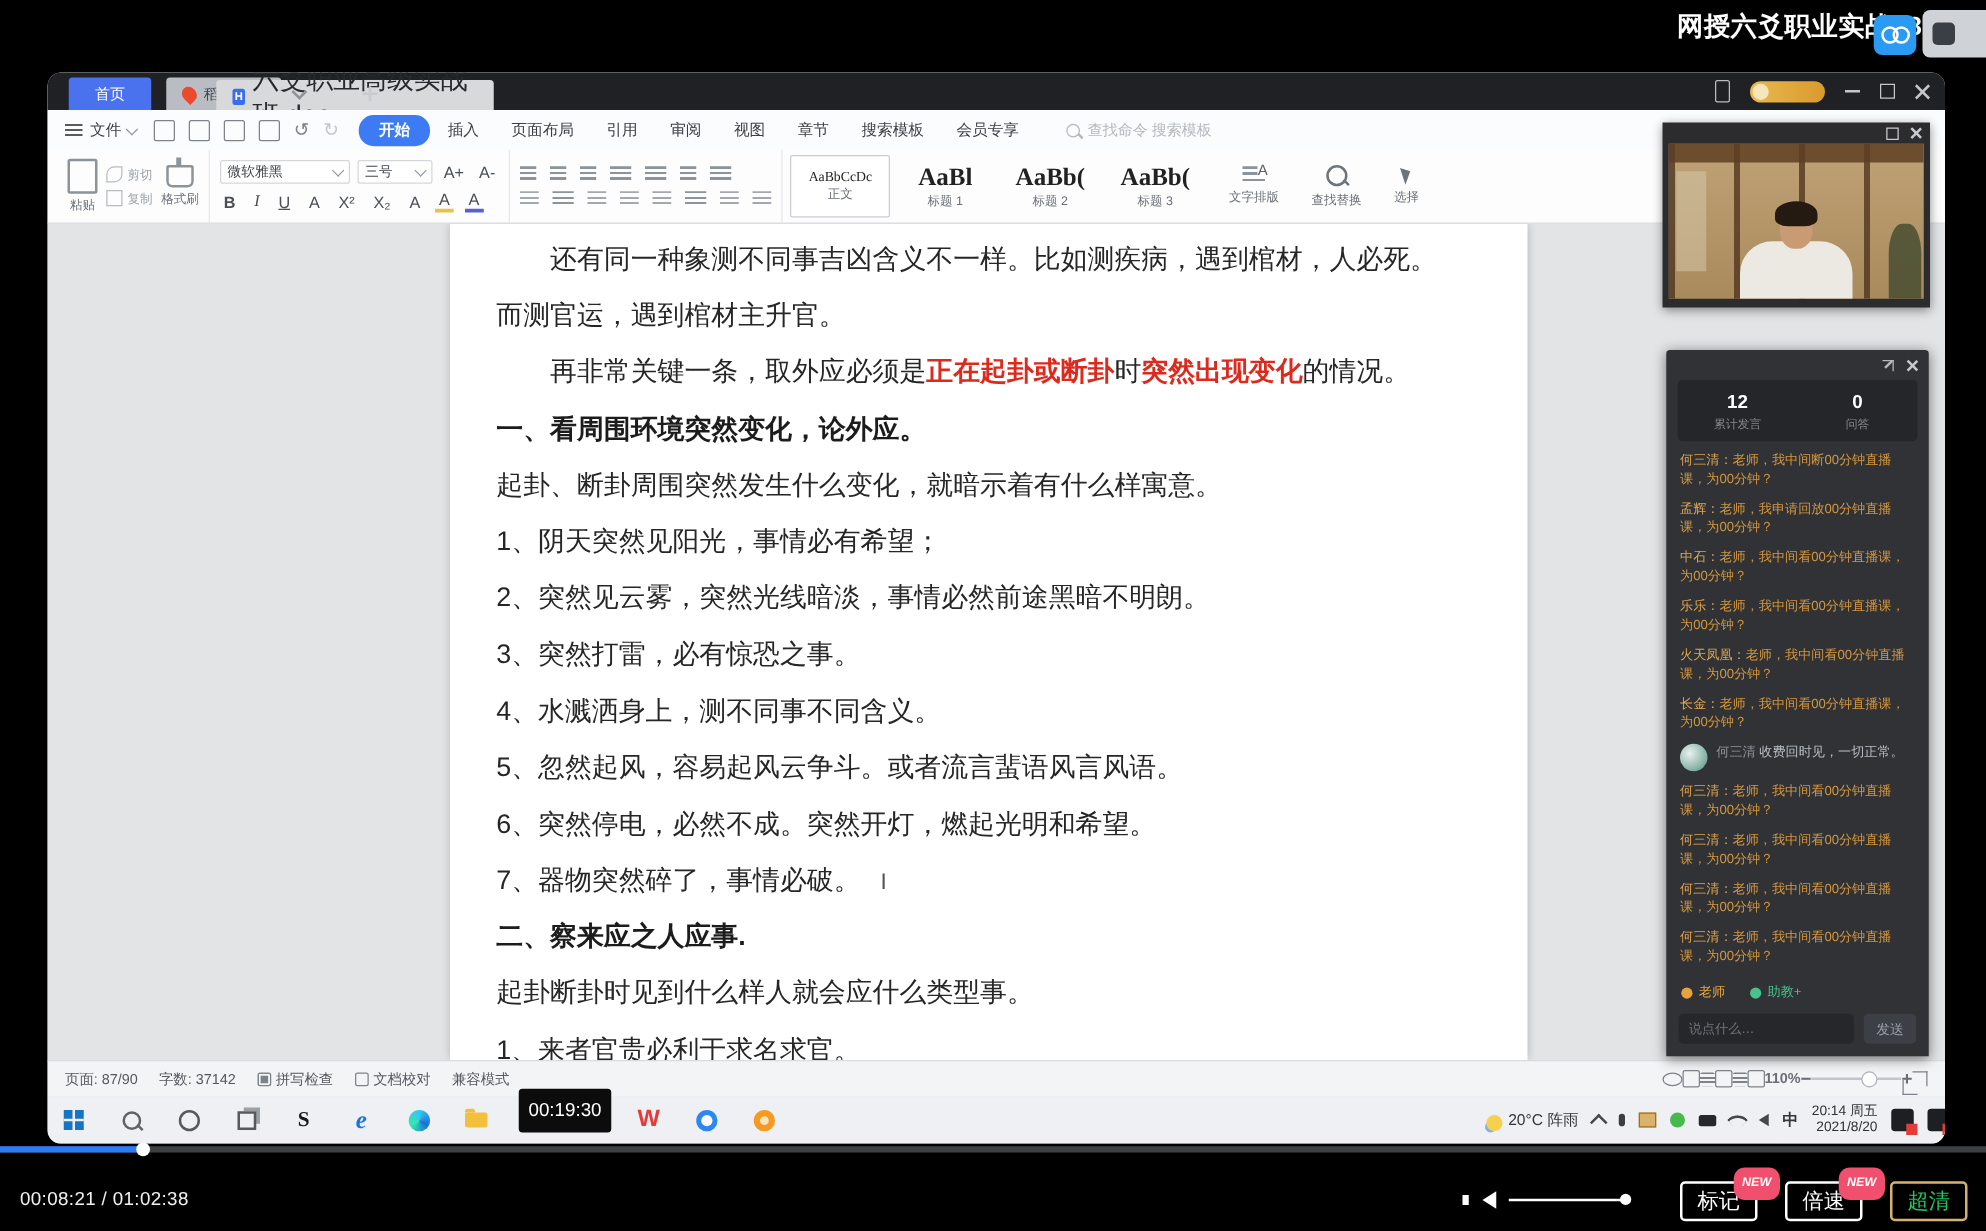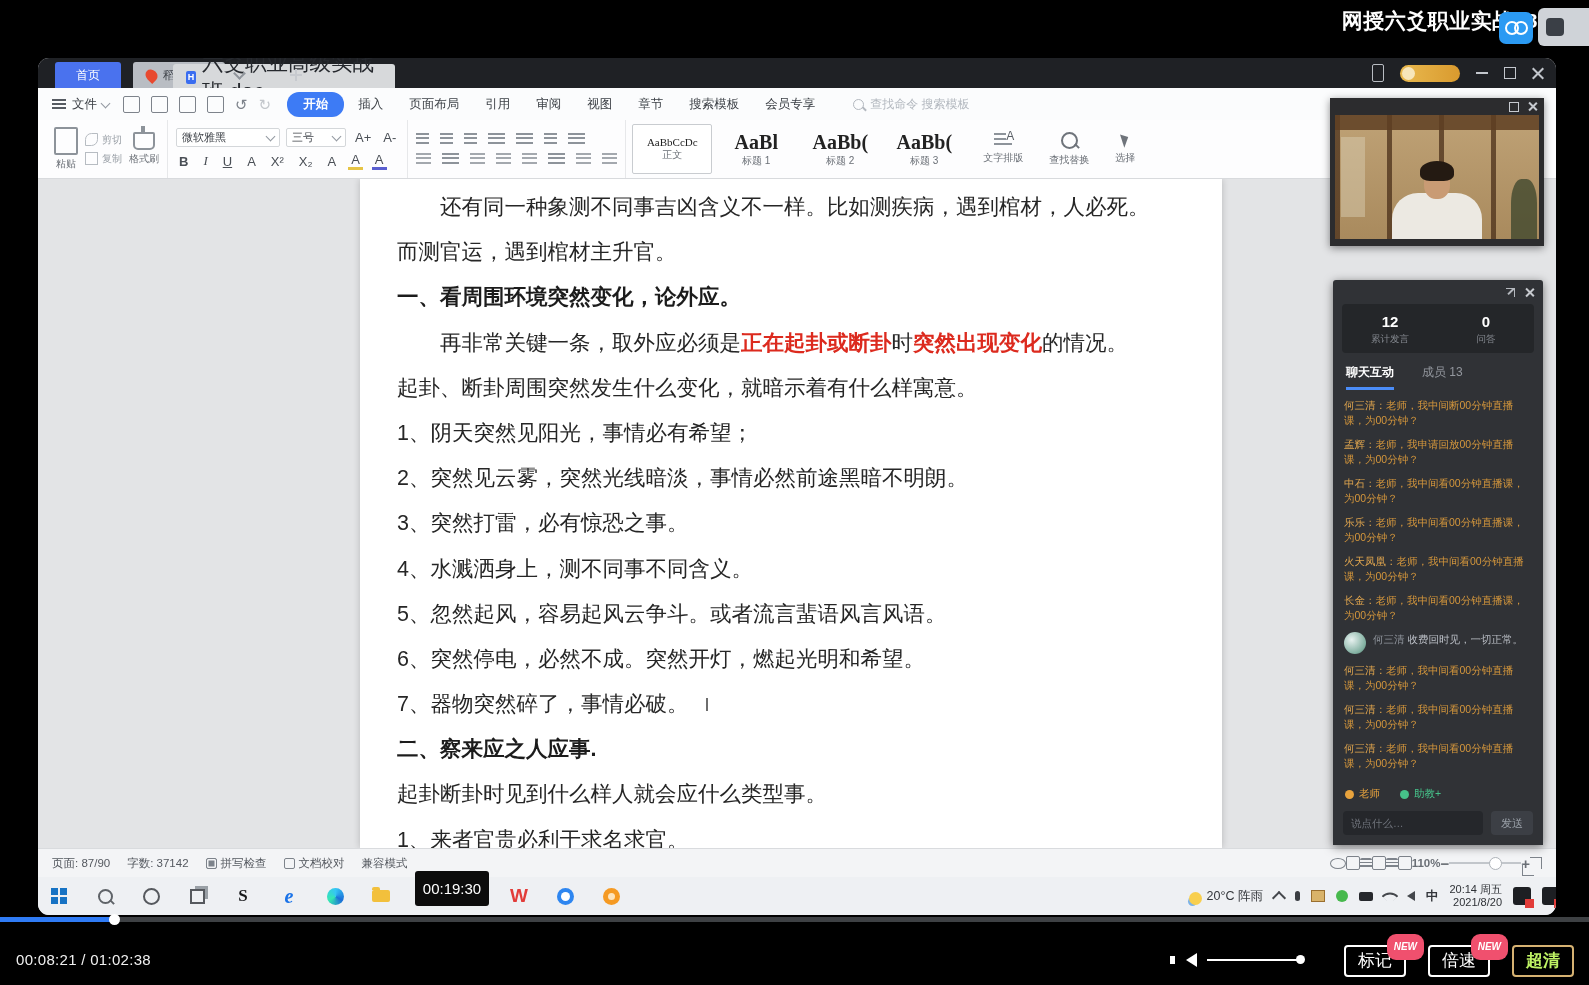--- a/index.html
+++ b/index.html
@@ -209,21 +209,21 @@
   .progress-knob{position:absolute;top:-3px;width:11px;height:11px;border-radius:50%;background:#fff;}
   .ptime{position:absolute;left:16px;top:36px;color:#f0f0f0;font-size:15px;letter-spacing:.3px;}
   .vol{position:absolute;left:1186px;top:38px;display:flex;align-items:center;gap:10px;}
   .spk{width:0;height:0;border-top:7px solid transparent;border-bottom:7px solid transparent;border-right:11px solid #fff;position:relative;}
   .spk::before{content:"";position:absolute;left:-16px;top:-4px;width:5px;height:8px;background:#fff;}
   .vol-line{width:93px;height:2.5px;background:#fff;position:relative;}
   .vol-knob{position:absolute;right:-5px;top:-3.5px;width:9px;height:9px;border-radius:50%;background:#fff;}
   .pbtns{position:absolute;left:1344px;top:30px;display:flex;gap:22px;}
   .pbtn{position:relative;border:2px solid #fff;color:#fff;border-radius:4px;font-size:17px;
     padding:3px 12px;line-height:22px;}
-  .pbtn.gold{border-color:#d6b272;color:#bef264;font-weight:bold;}
+  .pbtn.gold{border-color:#d6b272;color:#22c55e;}
   .newbadge{position:absolute;top:-13px;right:-20px;background:#f0506e;color:#fff;font-size:10px;font-style:italic;
     font-weight:bold;padding:2px 7px;border-radius:9px;}
 </style>
 </head>
 <body>
 
 <div class="screen">
 
   <div class="video-title">网授六爻职业实战18.mp4</div>
   <div class="float-blue">
@@ -392,22 +392,22 @@
             <span>选择</span>
           </div>
         </div>
     </div>
 
     <div class="canvas">
       <div class="page">
         <div class="doc" id="doc-content">
             <div class="line indent"><span class="run">还有同一种象测不同事吉凶含义不一样。比如测疾病，遇到棺材，人必死。</span></div>
             <div class="line"><span class="run">而测官运，遇到棺材主升官。</span></div>
+            <div class="line indent"><span class="run">再非常关键一条，取外应必须是</span><span class="run red">正在起卦或断卦</span><span class="run">时</span><span class="run red">突然出现变化</span><span class="run">的情况。</span></div>
             <div class="line bold"><span class="run">一、看周围环境突然变化，论外应。</span></div>
-            <div class="line indent"><span class="run">再非常关键一条，取外应必须是</span><span class="run red">正在起卦或断卦</span><span class="run">时</span><span class="run red">突然出现变化</span><span class="run">的情况。</span></div>
             <div class="line"><span class="run">起卦、断卦周围突然发生什么变化，就暗示着有什么样寓意。</span></div>
             <div class="line"><span class="run">1、阴天突然见阳光，事情必有希望；</span></div>
             <div class="line"><span class="run">2、突然见云雾，突然光线暗淡，事情必然前途黑暗不明朗。</span></div>
             <div class="line"><span class="run">3、突然打雷，必有惊恐之事。</span></div>
             <div class="line"><span class="run">4、水溅洒身上，测不同事不同含义。</span></div>
             <div class="line"><span class="run">5、忽然起风，容易起风云争斗。或者流言蜚语风言风语。</span></div>
             <div class="line"><span class="run">6、突然停电，必然不成。突然开灯，燃起光明和希望。</span></div>
             <div class="line"><span class="run">7、器物突然碎了，事情必破。</span><span class="caret">I</span></div>
             <div class="line bold"><span class="run">二、察来应之人应事.</span></div>
             <div class="line"><span class="run">起卦断卦时见到什么样人就会应什么类型事。</span></div>
@@ -538,24 +538,20 @@
     <div class="chat-stats" id="chat-stats">
         <div class="stat">
           <div class="v">12</div>
           <div class="l">累计发言</div>
         </div>
         <div class="stat">
           <div class="v">0</div>
           <div class="l">问答</div>
         </div>
       </div>
-    <div class="chat-tabs" id="chat-tabs">
-        <span class="ctab active">聊天互动</span>
-        <span class="ctab">成员 13</span>
-      </div>
     <div class="chat-msgs" id="chat-msgs">
         <div class="msg"><span class="nm">何三清：</span>老师，我中间断00分钟直播课，为00分钟？</div>
         <div class="msg"><span class="nm">孟辉：</span>老师，我申请回放00分钟直播课，为00分钟？</div>
         <div class="msg"><span class="nm">中石：</span>老师，我中间看00分钟直播课，为00分钟？</div>
         <div class="msg"><span class="nm">乐乐：</span>老师，我中间看00分钟直播课，为00分钟？</div>
         <div class="msg"><span class="nm">火天凤凰：</span>老师，我中间看00分钟直播课，为00分钟？</div>
         <div class="msg"><span class="nm">长金：</span>老师，我中间看00分钟直播课，为00分钟？</div>
         <div class="msg user">
           <span class="av"></span>
           <span><span class="nm">何三清 </span>收费回时见，一切正常。</span>

